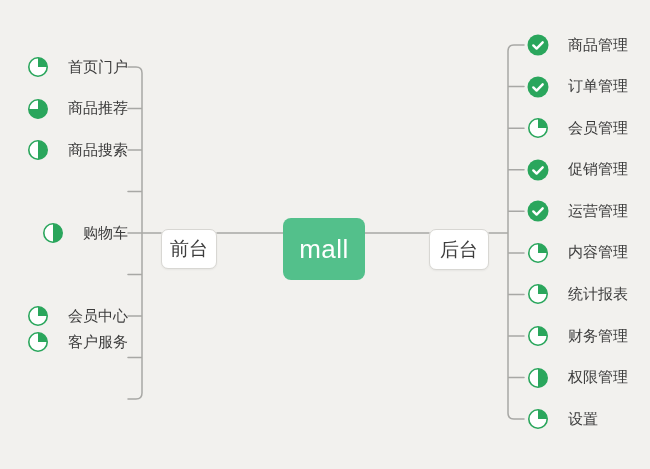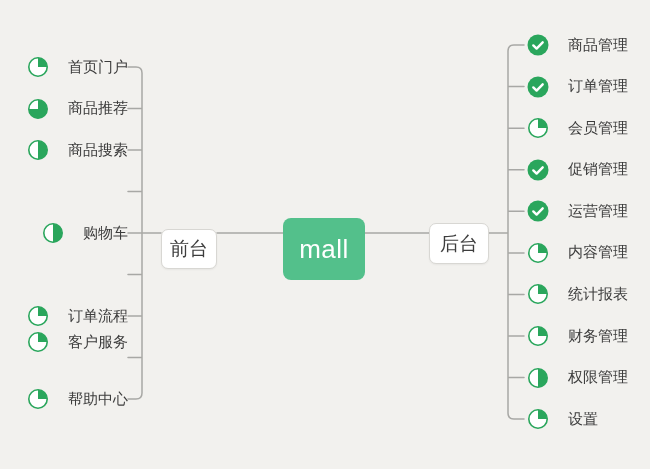--- a/index.html
+++ b/index.html
@@ -44,21 +44,21 @@
   .node.branch {
     background: #ffffff;
     border: 1.5px solid #d8d7d3;
     border-radius: 7px;
     color: #3d3d3d;
     font-size: 19px;
     box-shadow: 0 1px 2px rgba(0,0,0,0.05);
   }
 
   #front-node { left: 161px; top: 213px; width: 56px; height: 40px; }
-  #back-node  { left: 429px; top: 207px; width: 60px; height: 41px; }
+  #back-node  { left: 429px; top: 213px; width: 60px; height: 41px; }
 
   .topic {
     position: absolute;
     height: 24px;
     display: flex;
     align-items: center;
     gap: 19px;
     white-space: nowrap;
     cursor: default;
   }
@@ -128,40 +128,31 @@
       </span>
     <span class="label">购物车</span>
   </div>
     <div class="topic" style="top: 304px; right: 522px;">
     <span class="icon">
         <svg width="20" height="20" viewBox="0 0 20 20">
           <circle cx="10" cy="10" r="9.2" fill="#ffffff" stroke="#2aa65c" stroke-width="1.6"></circle>
           <path d="M10,10 L10,0.8000000000000007 A9.2,9.2 0 0 1 19.20,10.00 Z" fill="#2aa65c"></path>
         </svg>
       </span>
-    <span class="label">订单流程</span>
+    <span class="label">会员中心</span>
   </div>
     <div class="topic" style="top: 330px; right: 522px;">
     <span class="icon">
         <svg width="20" height="20" viewBox="0 0 20 20">
           <circle cx="10" cy="10" r="9.2" fill="#ffffff" stroke="#2aa65c" stroke-width="1.6"></circle>
           <path d="M10,10 L10,0.8000000000000007 A9.2,9.2 0 0 1 19.20,10.00 Z" fill="#2aa65c"></path>
         </svg>
       </span>
     <span class="label">客户服务</span>
   </div>
-    <div class="topic" style="top: 387px; right: 522px;">
-    <span class="icon">
-        <svg width="20" height="20" viewBox="0 0 20 20">
-          <circle cx="10" cy="10" r="9.2" fill="#ffffff" stroke="#2aa65c" stroke-width="1.6"></circle>
-          <path d="M10,10 L10,0.8000000000000007 A9.2,9.2 0 0 1 19.20,10.00 Z" fill="#2aa65c"></path>
-        </svg>
-      </span>
-    <span class="label">帮助中心</span>
-  </div>
     <div class="topic" style="top: 33px; left: 527px;">
     <span class="icon">
         <svg width="22" height="22" viewBox="0 0 22 22">
           <circle cx="11" cy="11" r="10.5" fill="#2aa65c"></circle>
           <path d="M6.3 11.4 L9.6 14.6 L15.7 8.3" fill="none" stroke="#ffffff" stroke-width="2.4" stroke-linecap="round" stroke-linejoin="round"></path>
         </svg>
       </span>
     <span class="label">商品管理</span>
   </div>
     <div class="topic" style="top: 74.6px; left: 527px;">

